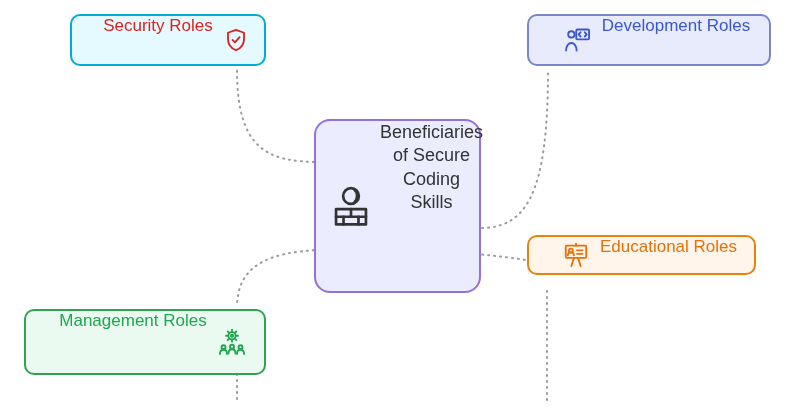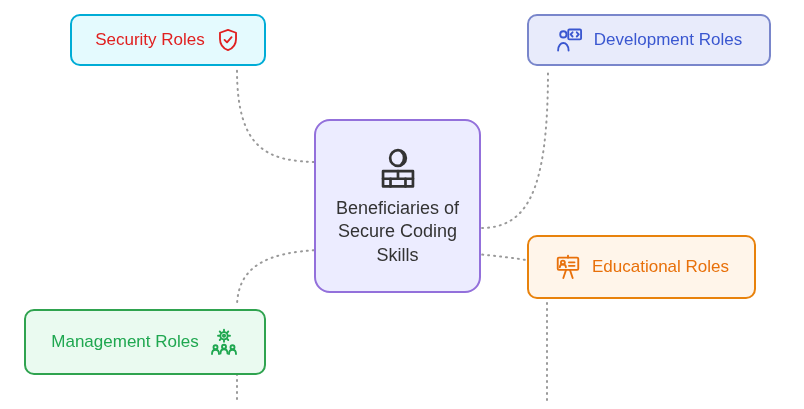--- a/index.html
+++ b/index.html
@@ -17,49 +17,49 @@
     position: absolute;
     left: 0; top: 0;
     width: 804px; height: 409px;
     z-index: 1;
   }
 
   .node {
     position: absolute;
     z-index: 2;
     display: flex;
-    align-items: center;
     justify-content: center;
     gap: 10px;
     border: 2px solid;
     border-radius: 10px;
     font-size: 17px;
     font-weight: 500;
     box-sizing: border-box;
     background: #fff;
+    padding-left: 16px;
   }
   .node .icon { display: flex; align-items: center; }
   .node .label { white-space: nowrap; }
 
   
   #security    { left: 70px;  top: 14px;  width: 196px; height: 52px;
                  background: #E4FAFE; border-color: #00ACD6; color: #E02020; }
   #development { left: 527px; top: 14px;  width: 244px; height: 52px;
                  background: #E8EBFB; border-color: #7986CB; color: #3A57D0; }
-  #educational { left: 527px; top: 235px; width: 229px; height: 64px;
+  #educational { left: 527px; top: 235px; width: 229px; height: 40px;
                  background: #FFF5EA; border-color: #E8820C; color: #E8700A; }
   #management  { left: 24px;  top: 309px; width: 242px; height: 66px;
                  background: #EAFAF0; border-color: #2FA34F; color: #1FA750; }
 
   
   #central {
     left: 314px; top: 119px; width: 167px; height: 174px;
     background: #ECECFF; border-color: #9370DB; color: #333333;
     border-radius: 16px;
-    flex-direction: column;
+    flex-direction: row;
     gap: 6px;
     font-weight: 400;
     font-size: 18px;
   }
   #central .central-label {
     width: 150px;
     text-align: center;
     line-height: 1.3;
     white-space: normal;
   }

